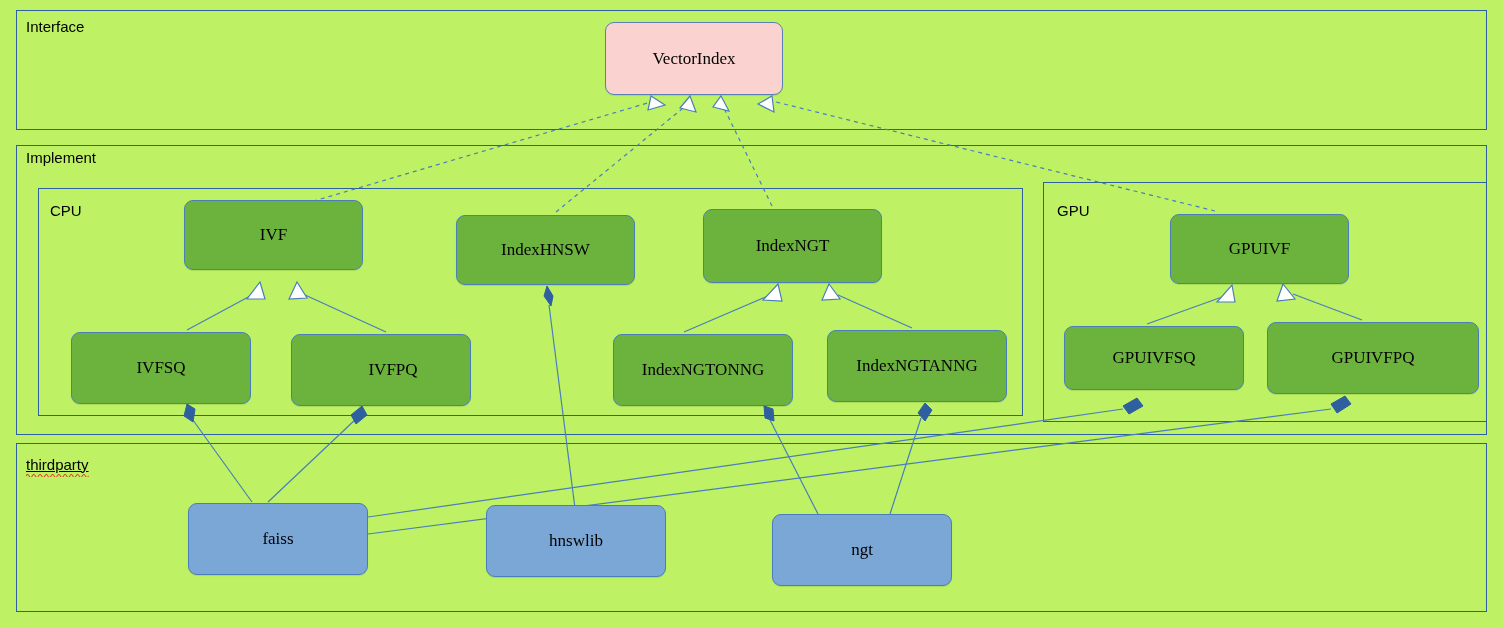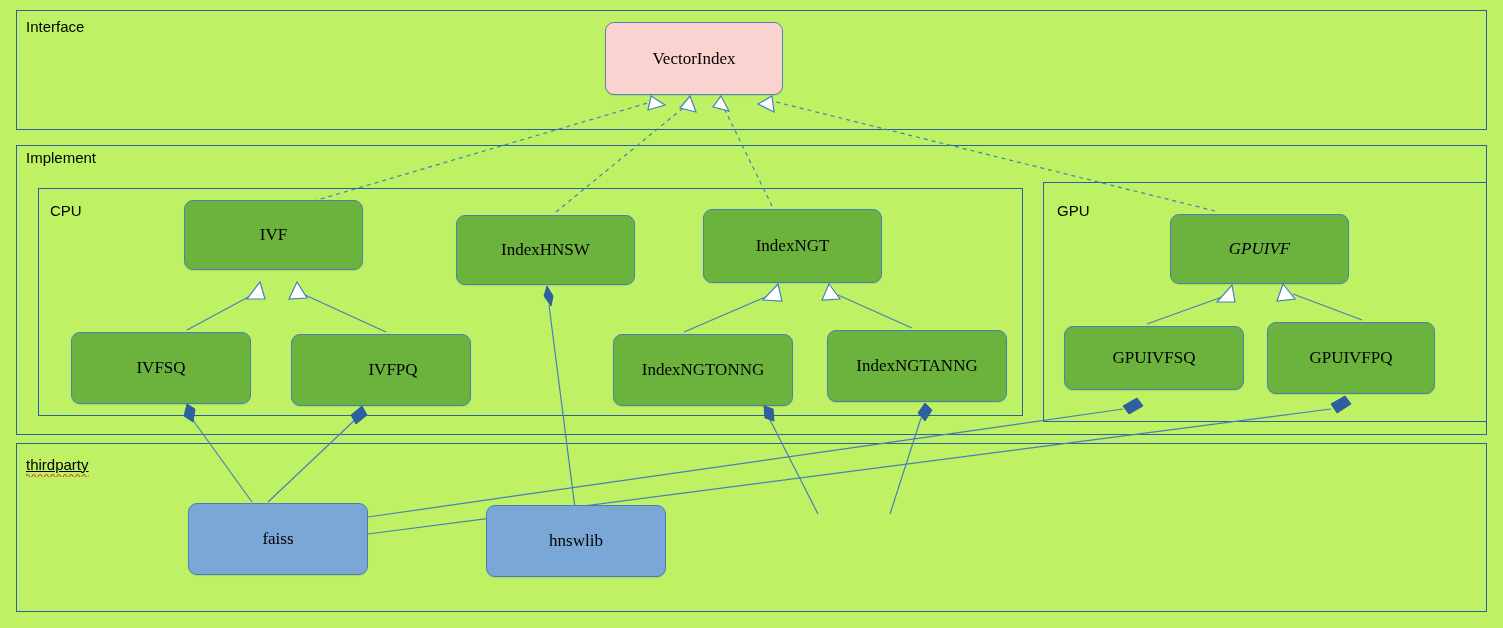--- a/index.html
+++ b/index.html
@@ -193,34 +193,37 @@
   </div>
 
   <div class="node green" style="left:613px; top:334px; width:180px; height:72px;">
     <span>IndexNGTONNG</span>
   </div>
 
   <div class="node green" style="left:827px; top:330px; width:180px; height:72px;">
     <span>IndexNGTANNG</span>
   </div>
 
-  <div class="node green" style="left:1170px; top:214px; width:179px; height:70px;font-style:italic;">
+  <div class="node green" style="left:1170px; top:214px; width:179px; height:70px;">
     <span>GPUIVF</span>
   </div>
 
   <div class="node green" style="left:1064px; top:326px; width:180px; height:64px;">
     <span>GPUIVFSQ</span>
   </div>
 
-  <div class="node green" style="left:1267px; top:322px; width:168px; height:72px;">
+  <div class="node green" style="left:1267px; top:322px; width:212px; height:72px;">
     <span>GPUIVFPQ</span>
   </div>
 
   <div class="node blue" style="left:188px; top:503px; width:180px; height:72px;">
     <span>faiss</span>
   </div>
 
   <div class="node blue" style="left:486px; top:505px; width:180px; height:72px;">
     <span>hnswlib</span>
   </div>
 
+  <div class="node blue" style="left:772px; top:514px; width:180px; height:72px;">
+    <span>ngt</span>
+  </div>
 
 </div>
 
 </body></html>

